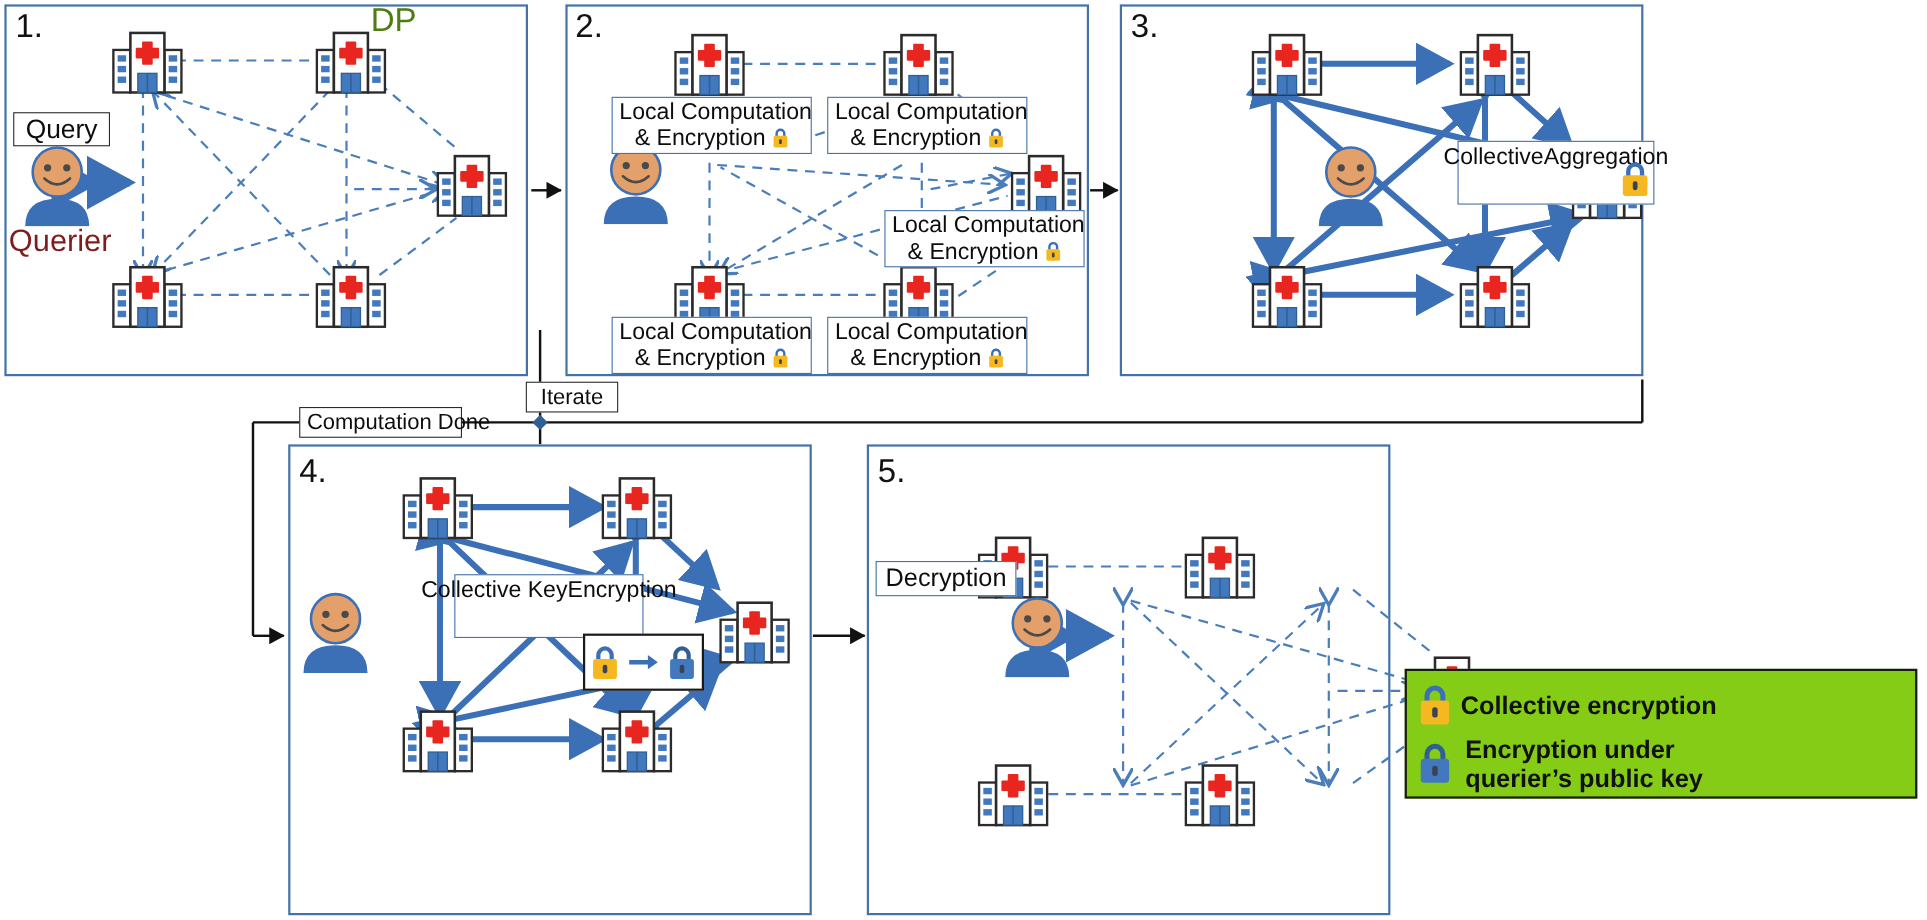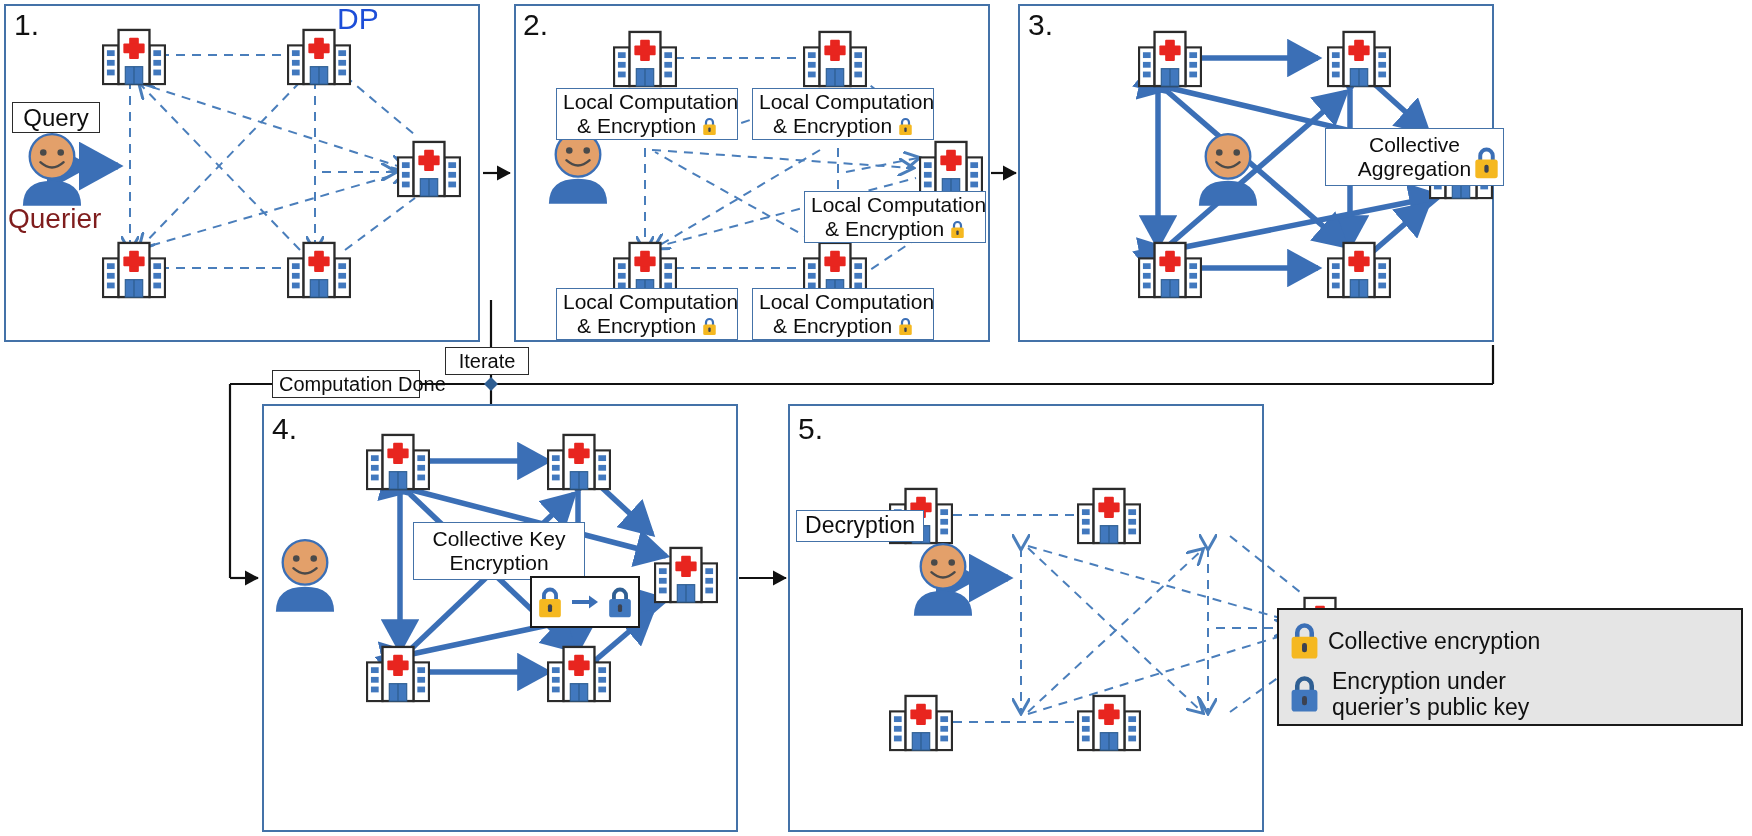--- a/index.html
+++ b/index.html
@@ -6,29 +6,29 @@
   body{width:1752px;height:836px;position:relative;overflow:hidden;
        font-family:"Liberation Sans","DejaVu Sans",sans-serif;}
   .panel{position:absolute;border:2px solid #4472a8;background:#fff;box-sizing:border-box;}
   .pnum{position:absolute;font-size:30px;color:#111;font-weight:400;letter-spacing:0;}
   .svgl{position:absolute;left:0;top:0;width:1752px;height:836px;pointer-events:none;}
   .lbl{position:absolute;border:1.6px solid #4472a8;background:#fff;box-sizing:border-box;
        font-size:21px;color:#0d0d0d;text-align:center;line-height:1.12;padding:2px 6px;
        white-space:nowrap;}
   .lbl.blk{border-color:#2b2b2b;}
   .lbl2{line-height:1.15;}
-  .dptxt{position:absolute;font-size:30px;color:#1d4ed8;}
+  .dptxt{position:absolute;font-size:30px;color:#4d7c0f;}
   .qtxt{position:absolute;font-size:28px;color:#7f1d1d;}
   
   .hosp{position:absolute;}
   
   .person{position:absolute;}
   
   .lock{display:inline-block;vertical-align:-3px;}
-  .legend{position:absolute;border:2.5px solid #1a1a1a;background:#e5e5e5;box-sizing:border-box;}
+  .legend{position:absolute;border:2.5px solid #1a1a1a;background:#84cc16;box-sizing:border-box;font-weight:bold;}
   .legrow{display:flex;align-items:center;gap:8px;}
   .legtxt{font-size:23px;color:#111;line-height:1.13;}
 </style>
 </head>
 <body>
 
 <svg class="svgl" id="defsvg" width="0" height="0" style="position:absolute;width:0;height:0">
   <defs>
     <symbol id="ic-hospital" viewBox="0 0 68 60">
       <rect x="2" y="18" width="16" height="40" fill="#fff" stroke="#2b2b2b" stroke-width="2.2"></rect>
@@ -239,21 +239,21 @@
     <use href="#ic-hospital" width="66" height="58"></use>
   </svg>
 <svg class="hosp" style="left:1326px;top:241px;width:66px;height:58px">
     <use href="#ic-hospital" width="66" height="58"></use>
   </svg>
 
 <svg class="person" style="left:1196px;top:132px;width:64px;height:74px">
     <use href="#ic-person" width="64" height="74"></use>
   </svg>
 
-<div class="lbl lbl2" style="left:1324px;top:128px;width:179px;height:58px;display:flex;flex-direction:column;justify-content:center;
+<div class="lbl lbl2" style="left:1324px;top:128px;width:179px;height:58px;display:flex;flex-direction:row;justify-content:center;
             z-index:6;left:1325px;">
   <span>Collective</span>
   <span>Aggregation</span>
 </div>
 <svg style="position:absolute;left:1473px;top:146px;width:27px;height:34px;z-index:7">
     <use href="#ic-lock-yellow" width="27" height="34"></use>
   </svg>
 
 <svg class="svgl">
   <g stroke="#111" stroke-width="2.2" fill="none">
@@ -269,21 +269,21 @@
     <line x1="230" y1="384" x2="230" y2="578"></line>
     <line x1="230" y1="578" x2="258" y2="578" marker-end="url(#mk-blk)"></line>
 
     <line x1="491" y1="384" x2="491" y2="404"></line>
 
     <line x1="739" y1="578" x2="786" y2="578" marker-end="url(#mk-blk)"></line>
   </g>
   <polygon points="491,377 498,384 491,391 484,384" fill="#2f5f93"></polygon>
 </svg>
 
-<div class="lbl blk" style="left:445px;top:347px;width:84px;height:28px;font-size:20px;z-index:8;">Iterate</div>
+<div class="lbl blk" style="left:478px;top:347px;width:84px;height:28px;font-size:20px;z-index:8;">Iterate</div>
 <div class="lbl blk" style="left:272px;top:370px;width:148px;height:28px;font-size:20px;z-index:8;">Computation Done</div>
 
 <div class="panel" style="left:262px;top:404px;width:476px;height:428px;"></div>
 <div class="pnum" style="left:272px;top:412px;">4.</div>
 
 <svg class="svgl">
   <g stroke="#3b6fb6" stroke-width="5.5" fill="none">
     <line x1="430" y1="461" x2="548" y2="461" marker-end="url(#mk-solid)" marker-start="url(#mk-solid)"></line>
     <line x1="430" y1="672" x2="548" y2="672" marker-end="url(#mk-solid)" marker-start="url(#mk-solid)"></line>
     <line x1="400" y1="492" x2="400" y2="650" marker-end="url(#mk-solid)" marker-start="url(#mk-solid)"></line>
@@ -310,21 +310,21 @@
     <use href="#ic-hospital" width="66" height="58"></use>
   </svg>
 <svg class="hosp" style="left:546px;top:645px;width:66px;height:58px">
     <use href="#ic-hospital" width="66" height="58"></use>
   </svg>
 
 <svg class="person" style="left:273px;top:538px;width:64px;height:74px">
     <use href="#ic-person" width="64" height="74"></use>
   </svg>
 
-<div class="lbl lbl2" style="left:413px;top:522px;width:172px;height:58px;display:flex;flex-direction:column;justify-content:center;z-index:6;">
+<div class="lbl lbl2" style="left:413px;top:522px;width:172px;height:58px;display:flex;flex-direction:row;justify-content:center;z-index:6;">
   <span>Collective Key</span>
   <span>Encryption</span>
 </div>
 
 <div style="position:absolute;left:530px;top:576px;width:110px;height:52px;border:2.2px solid #1a1a1a;background:#fff;
             display:flex;align-items:center;justify-content:space-between;padding:0 5px;box-sizing:border-box;z-index:7;">
   <svg style="width:26px;height:33px">
       <use href="#ic-lock-yellow" width="26" height="33"></use>
     </svg>
   <svg width="28" height="16" viewBox="0 0 28 16">

